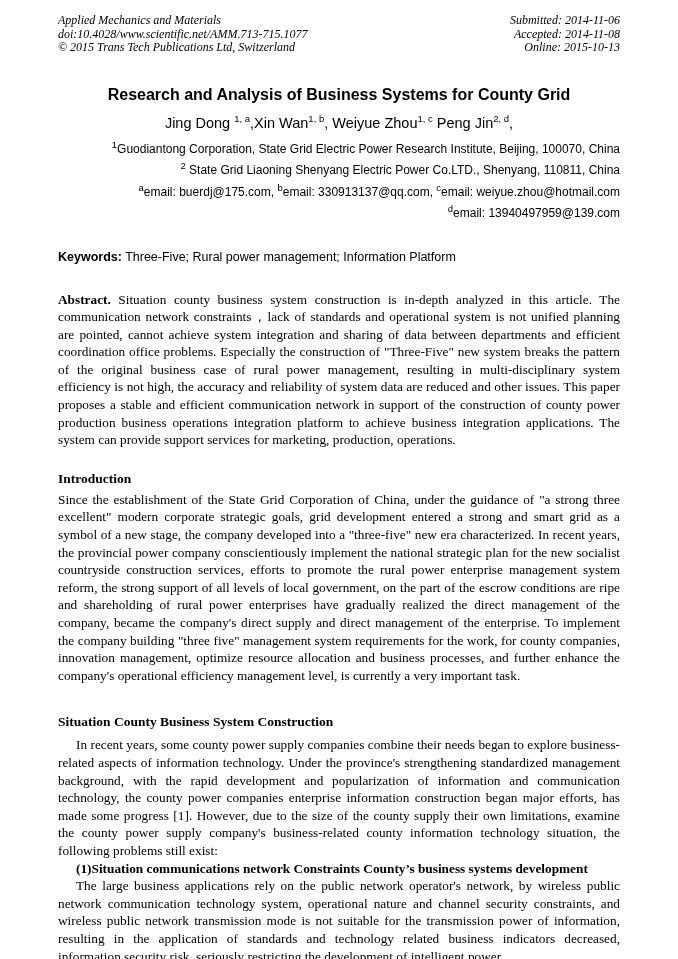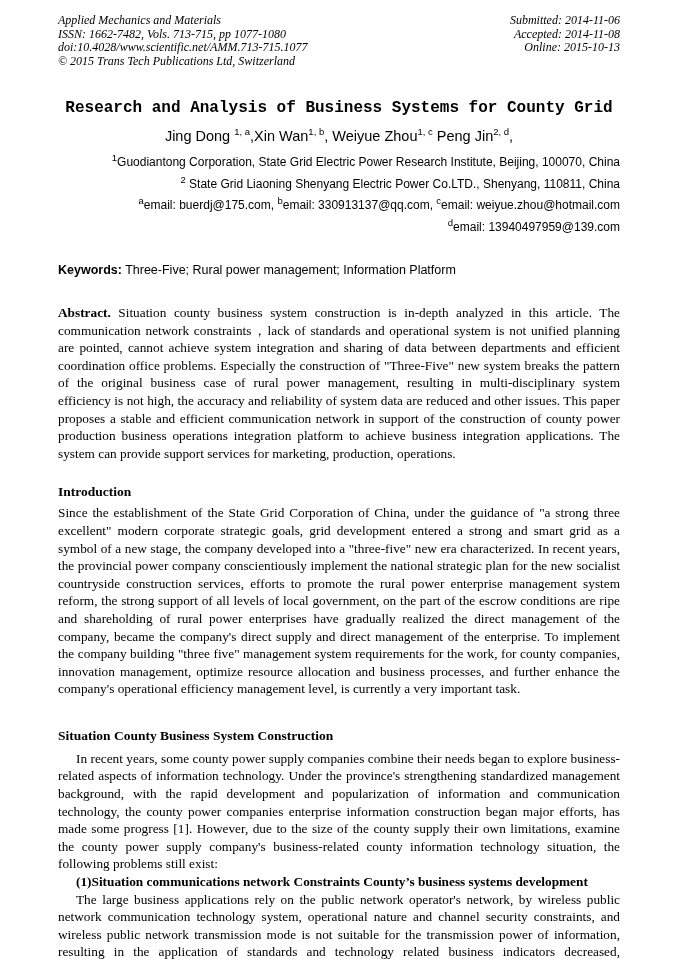--- a/index.html
+++ b/index.html
@@ -27,21 +27,21 @@
     font-size: 12px;
     line-height: 13.5px;
   }
   .mast-left { text-align: left; }
   .mast-right { text-align: right; }
 
   
   .title {
     margin: 30px 0 0 0;
     text-align: center;
-    font-family: Liberation Mono, monospace;
+    font-family: Liberation Sans, sans-serif;
     font-weight: bold;
     font-size: 16px;
     line-height: 20px;
   }
   .authors {
     margin-top: 9px;
     text-align: center;
     font-family: "Liberation Sans", sans-serif;
     font-size: 14.5px;
     line-height: 19px;
@@ -97,21 +97,20 @@
   .p-after-sub { text-indent: 18px; margin-top: 0; }
 </style>
 </head>
 <body>
 
 <div class="page">
 
   <div class="masthead">
     <div class="mast-left">
       <div>Applied Mechanics and Materials</div>
-      <div>ISSN: 1662-7482, Vols. 713-715, pp 1077-1080</div>
       <div>doi:10.4028/www.scientific.net/AMM.713-715.1077</div>
       <div>© 2015 Trans Tech Publications Ltd, Switzerland</div>
     </div>
     <div class="mast-right">
       <div>Submitted: 2014-11-06</div>
       <div>Accepted: 2014-11-08</div>
       <div>Online: 2015-10-13</div>
     </div>
   </div>
 

